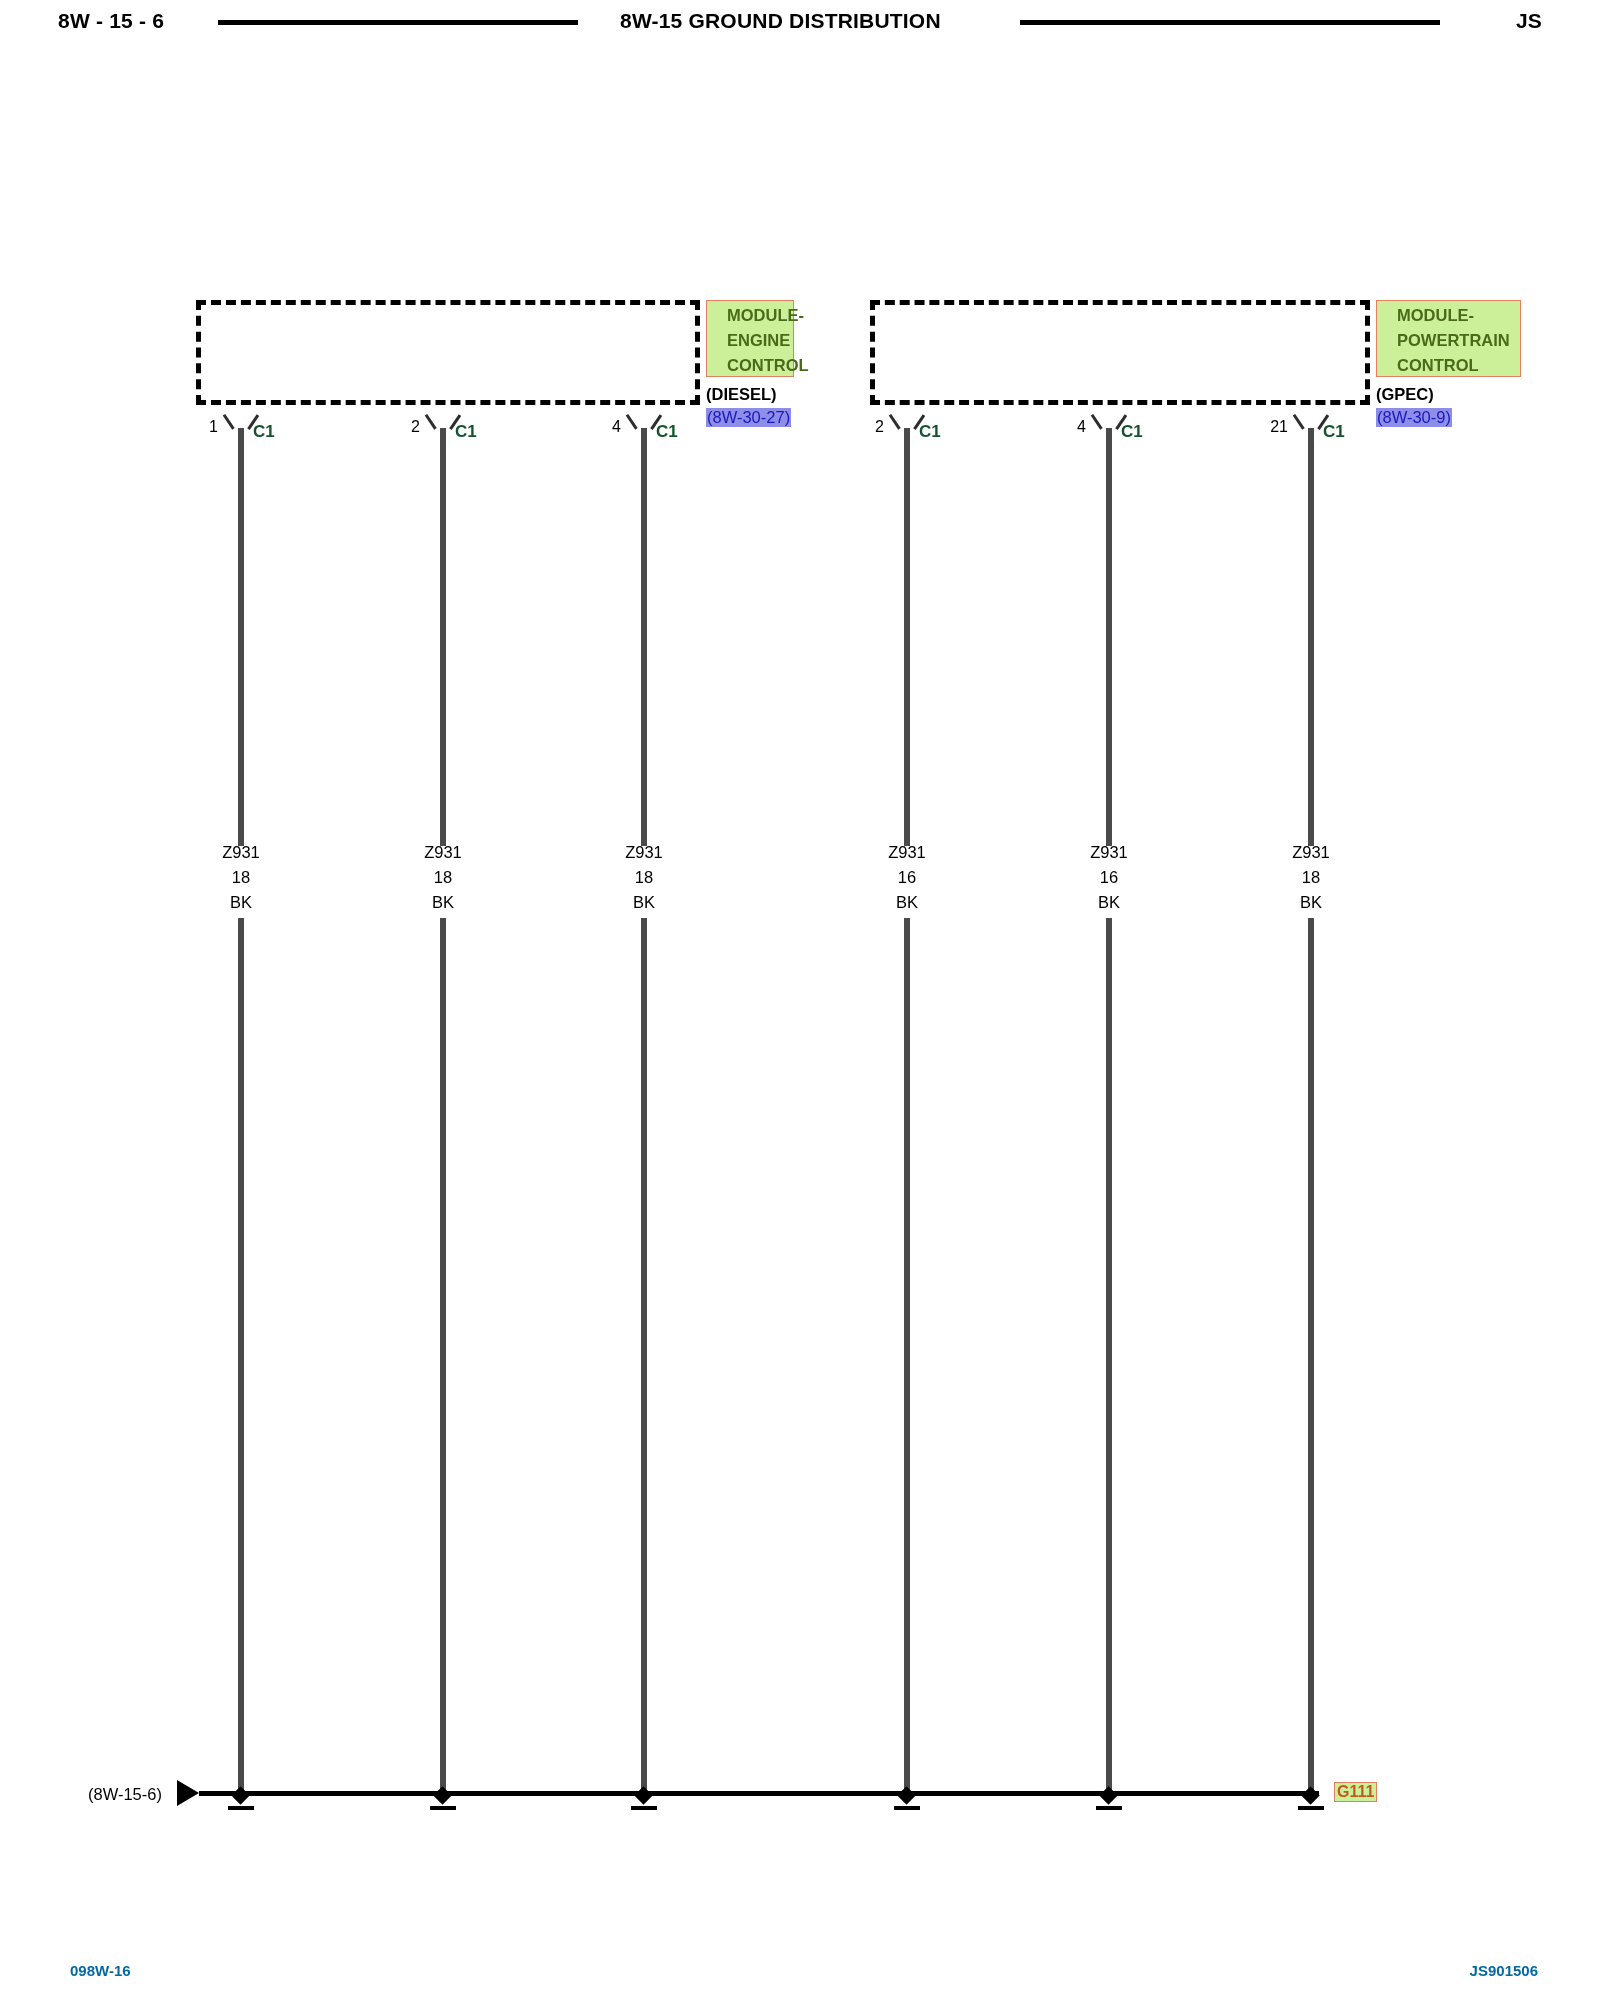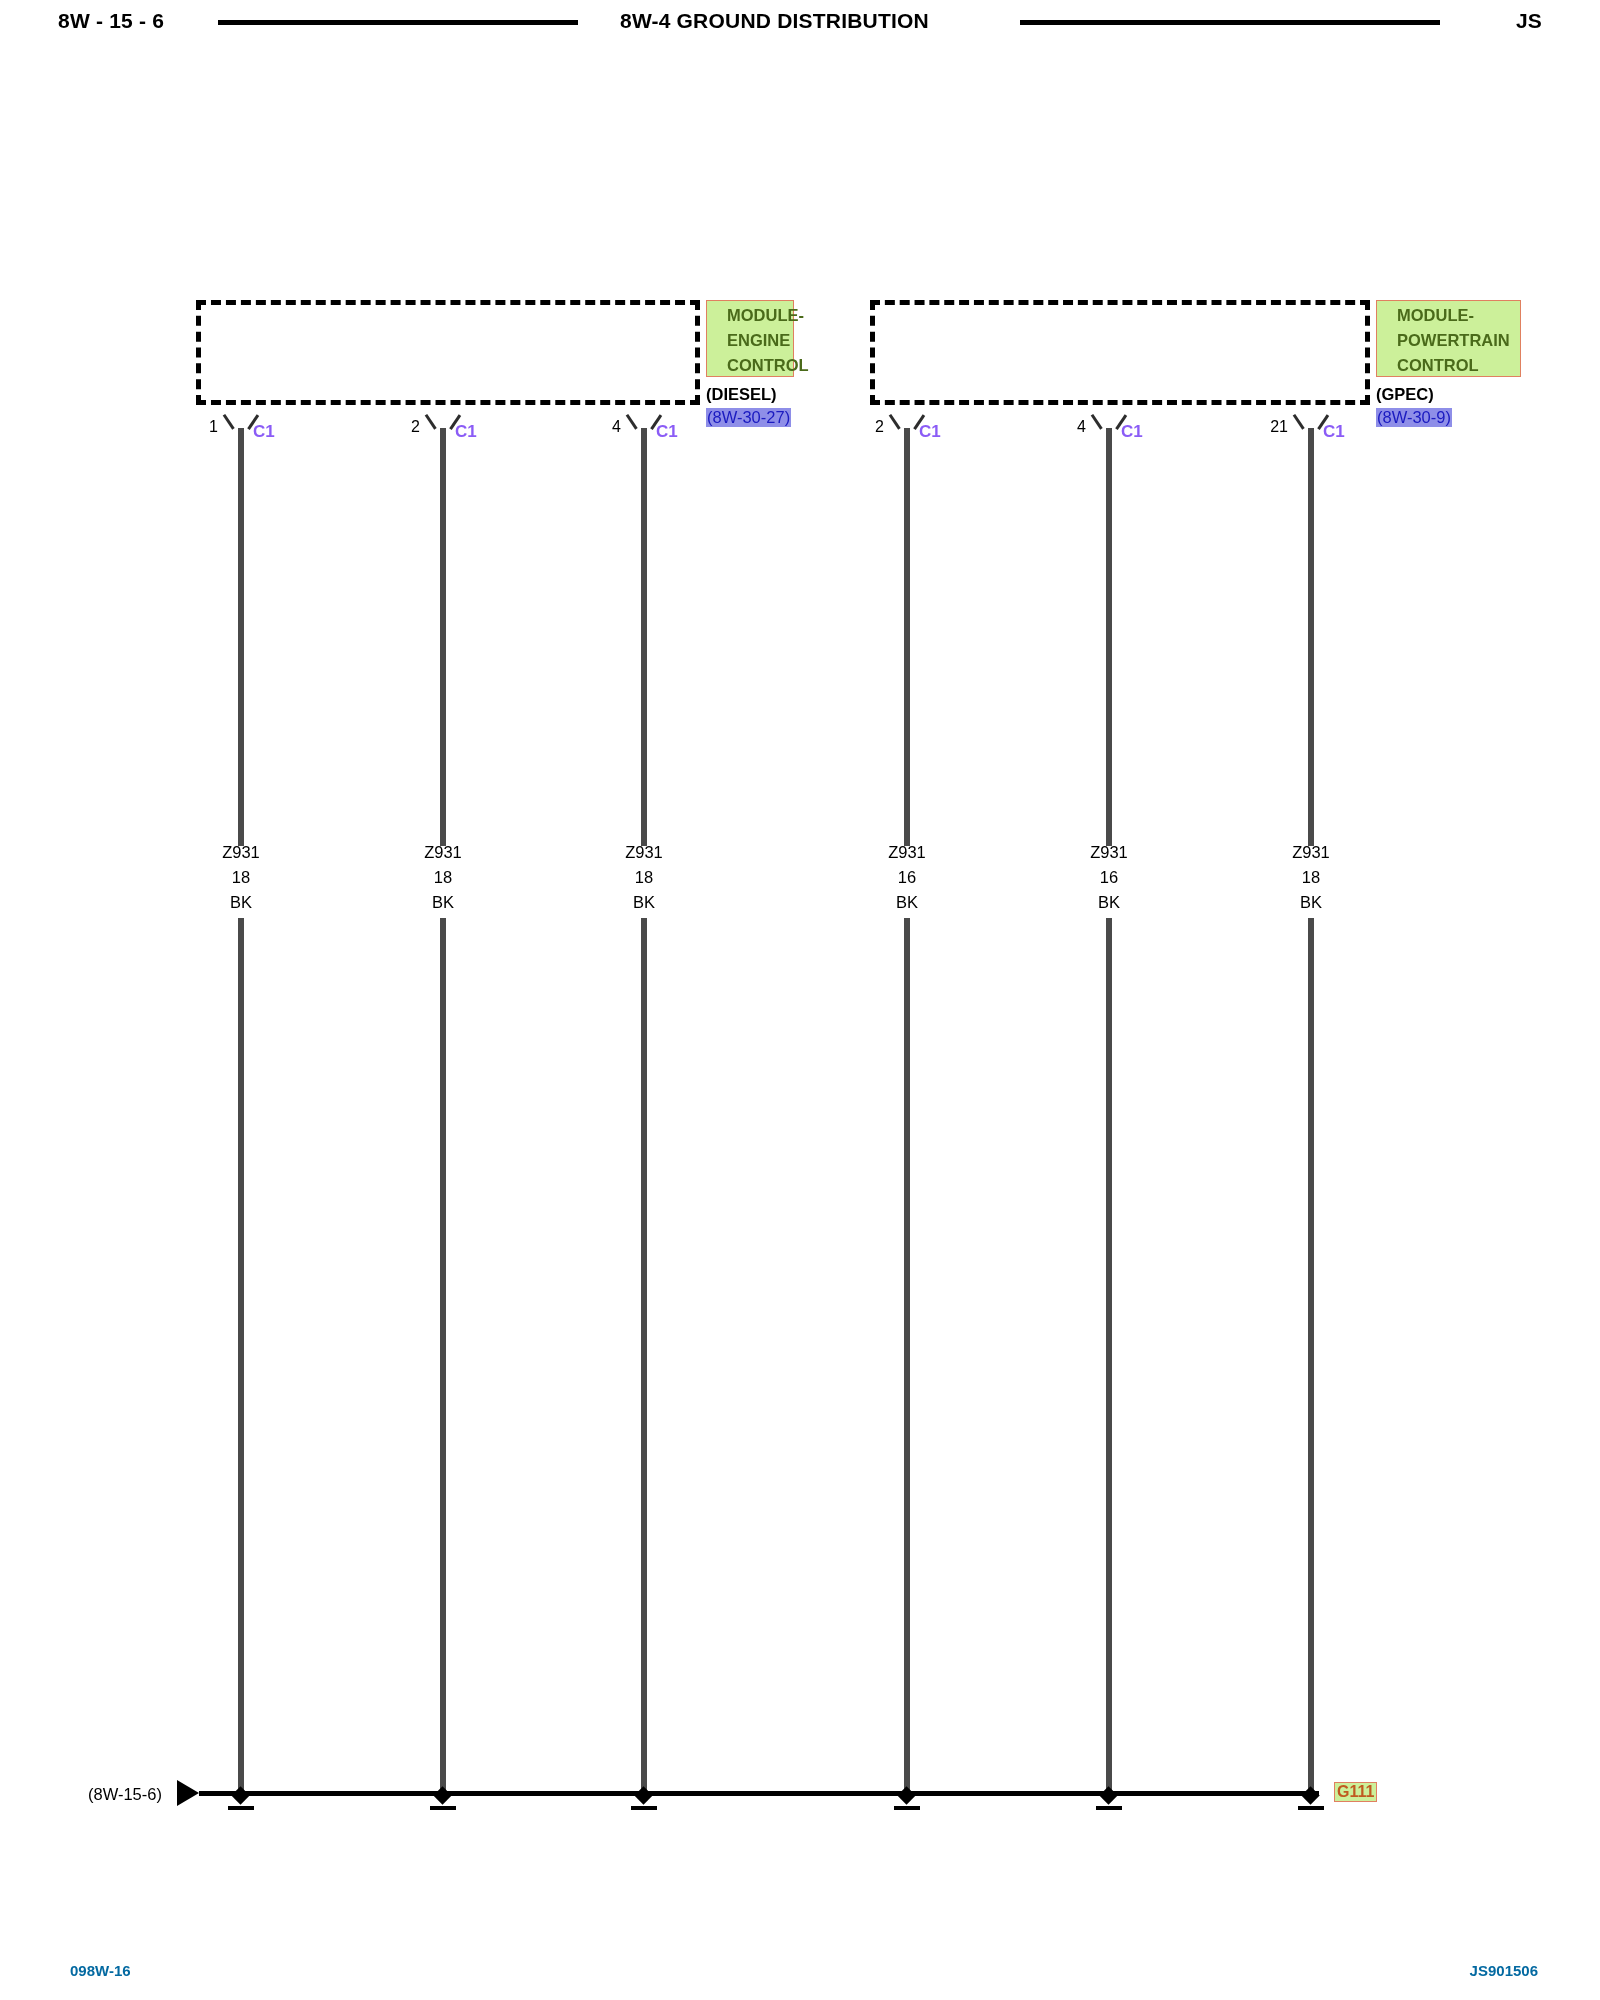--- a/index.html
+++ b/index.html
@@ -119,21 +119,21 @@
     position: absolute;
     font-size: 16px;
     color: #000000;
     text-align: right;
     white-space: nowrap;
   }
   .conn-name {
     position: absolute;
     font-size: 17px;
     font-weight: bold;
-    color: #8b5cf6;
+    color: #14532d;
     white-space: nowrap;
   }
 
   
   .wire-label {
     position: absolute;
     width: 120px;
     margin-left: -57px;
     text-align: center;
     font-size: 16.5px;
@@ -208,21 +208,21 @@
   #footer-right { right: 62px; top: 1962px; }
 </style>
 </head>
 <body>
 
 <div id="page">
 
   <div id="header">
     <div class="hdr-text" id="hdr-left">8W - 15 - 6</div>
     <div class="hdr-rule" id="hdr-rule-left"></div>
-    <div class="hdr-text" id="hdr-title">8W-4 GROUND DISTRIBUTION</div>
+    <div class="hdr-text" id="hdr-title">8W-15 GROUND DISTRIBUTION</div>
     <div class="hdr-rule" id="hdr-rule-right"></div>
     <div class="hdr-text" id="hdr-right">JS</div>
   </div>
 
   <div class="module-box" style="left:196px; top:300px; width:504px; height:105px;"></div>
 
   <div class="module-name" style="left:706px; top:300px; width:88px; height:77px;">MODULE-
 ENGINE
 CONTROL</div>
 

